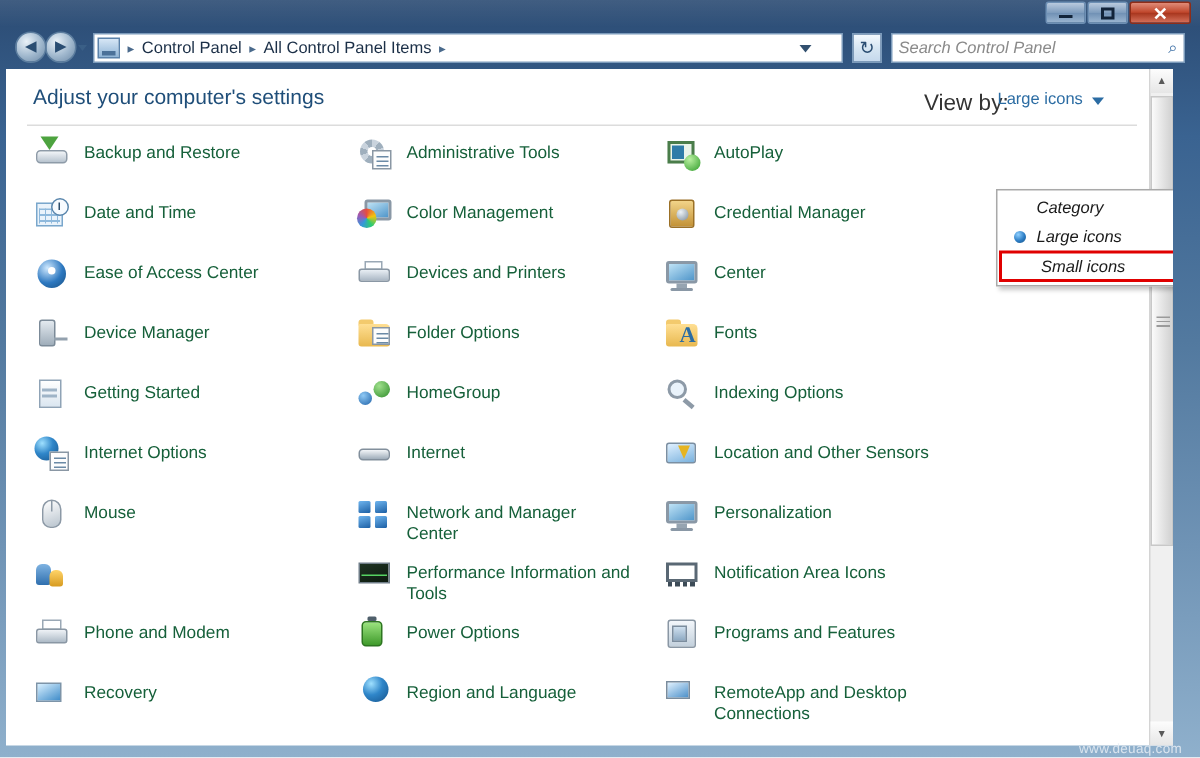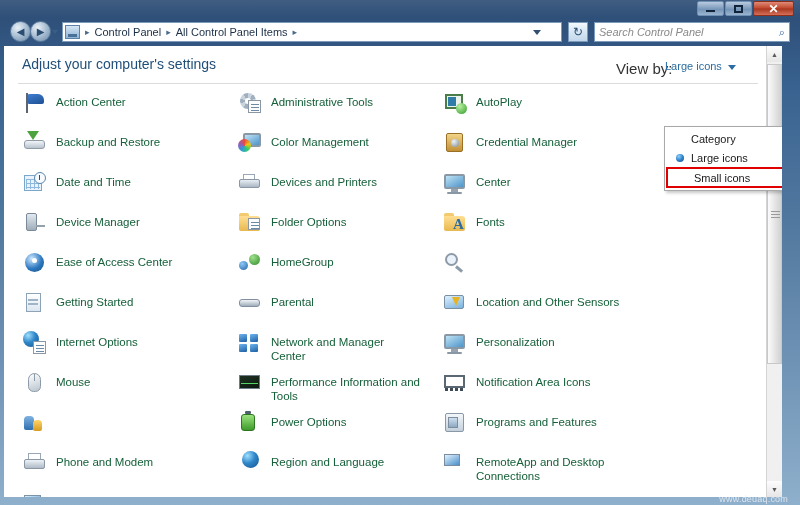--- a/index.html
+++ b/index.html
@@ -266,20 +266,21 @@
   #viewmenu {
     position: absolute;
     left: 660px; top: 80px;
     width: 122px;
     background: #ffffff;
     border: 1px solid #a9a9a9;
     box-shadow: 2px 2px 3px rgba(0,0,0,0.22);
     z-index: 40;
     padding: 2px 0;
     box-sizing: border-box;
+    font-style: italic;
   }
   .menu-item {
     height: 19px;
     display: flex;
     align-items: center;
     font-size: 11px;
     color: #1a1a1a;
     padding-left: 4px;
     box-sizing: border-box;
   }
@@ -505,53 +506,46 @@
       <div id="viewby-value">Large icons</div>
       <div id="viewby-caret"></div>
     </div>
     <div id="divider"></div>
 
     <div id="grid">
 
       <div class="column col1">
         <div class="cp-item">
           <div class="cp-icon">
-            <div class="ic flag-pole"></div>
-              <div class="ic flag-cloth"></div>
-          </div>
-          <div class="cp-label">Action Center</div>
-        </div>
-        <div class="cp-item">
-          <div class="cp-icon">
             <div class="ic disc-body"></div>
               <div class="ic arrow-green"></div>
           </div>
           <div class="cp-label">Backup and Restore</div>
         </div>
         <div class="cp-item">
           <div class="cp-icon">
             <div class="ic cal-body"></div>
               <div class="ic cal-grid"></div>
               <div class="ic clock-sm"></div>
               <div class="ic clock-hand"></div>
           </div>
           <div class="cp-label">Date and Time</div>
         </div>
         <div class="cp-item">
           <div class="cp-icon">
+            <div class="ic accessperson"></div>
+          </div>
+          <div class="cp-label">Ease of Access Center</div>
+        </div>
+        <div class="cp-item">
+          <div class="cp-icon">
             <div class="ic pc-tower"></div>
               <div class="ic pc-cable"></div>
           </div>
           <div class="cp-label">Device Manager</div>
-        </div>
-        <div class="cp-item">
-          <div class="cp-icon">
-            <div class="ic accessperson"></div>
-          </div>
-          <div class="cp-label">Ease of Access Center</div>
         </div>
         <div class="cp-item">
           <div class="cp-icon">
             <div class="ic doc-page"></div>
             <div class="ic doc-line" style="top:9px"></div>
             <div class="ic doc-line" style="top:13px"></div>
           </div>
           <div class="cp-label">Getting Started</div>
         </div>
         <div class="cp-item">
@@ -624,21 +618,21 @@
           <div class="cp-icon">
             <div class="ic hg-ball hg-a"></div>
               <div class="ic hg-ball hg-b"></div>
           </div>
           <div class="cp-label">HomeGroup</div>
         </div>
         <div class="cp-item">
           <div class="cp-icon">
             <div class="ic kbd-body"></div>
           </div>
-          <div class="cp-label">Parental</div>
+          <div class="cp-label">Internet</div>
         </div>
         <div class="cp-item tall">
           <div class="cp-icon">
             <div class="ic net-sq net-a"></div>
               <div class="ic net-sq net-b"></div>
             <div class="ic net-sq net-c"></div>
               <div class="ic net-sq net-d"></div>
           </div>
           <div class="cp-label">Network and Manager Center</div>
         </div>
@@ -695,20 +689,21 @@
               <div class="ic folder-body"></div>
             <div class="ic fontA">A</div>
           </div>
           <div class="cp-label">Fonts</div>
         </div>
         <div class="cp-item">
           <div class="cp-icon">
             <div class="ic magnify"></div>
               <div class="ic magnify-h"></div>
           </div>
+          <div class="cp-label">Indexing Options</div>
         </div>
         <div class="cp-item tall">
           <div class="cp-icon">
             <div class="ic loc-screen"></div>
               <div class="ic loc-pin"></div>
           </div>
           <div class="cp-label">Location and Other Sensors</div>
         </div>
         <div class="cp-item">
           <div class="cp-icon">

